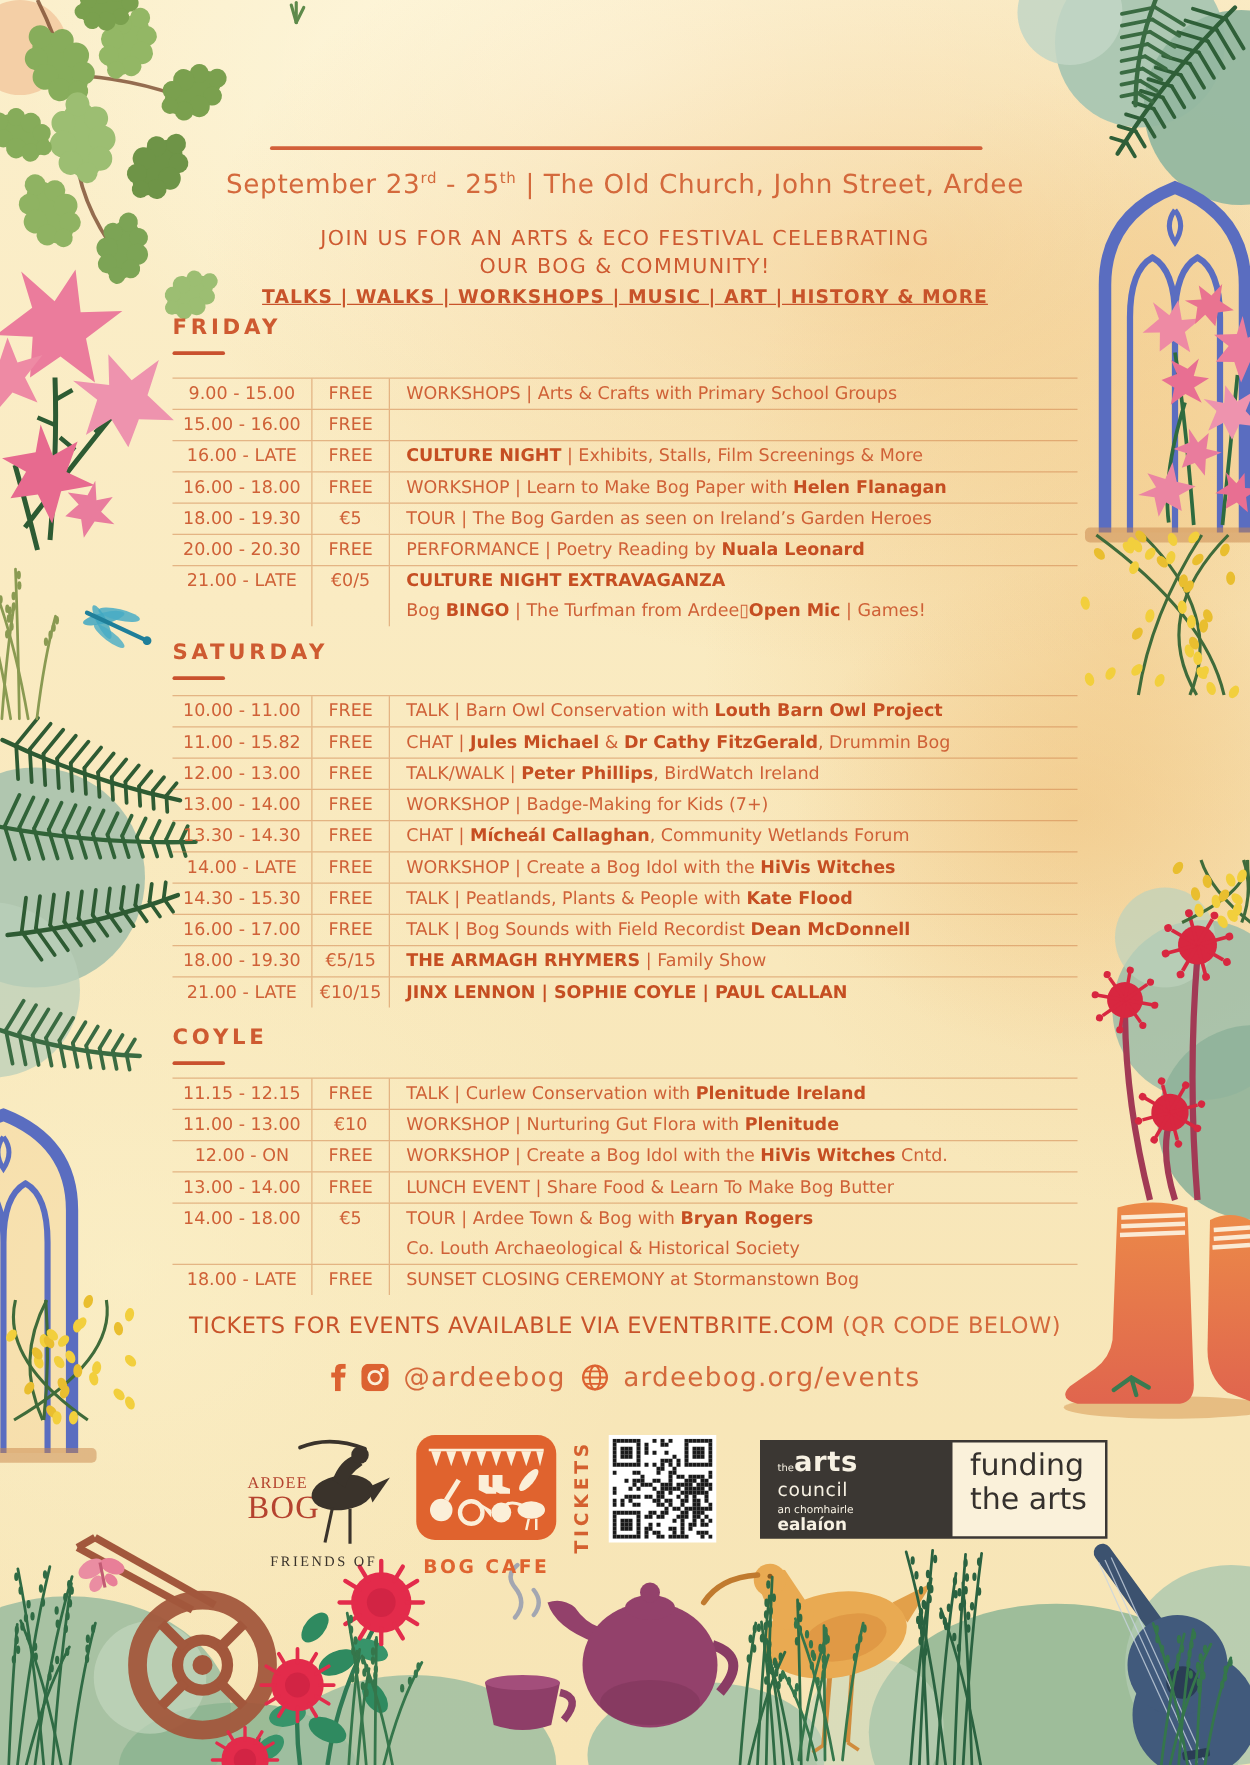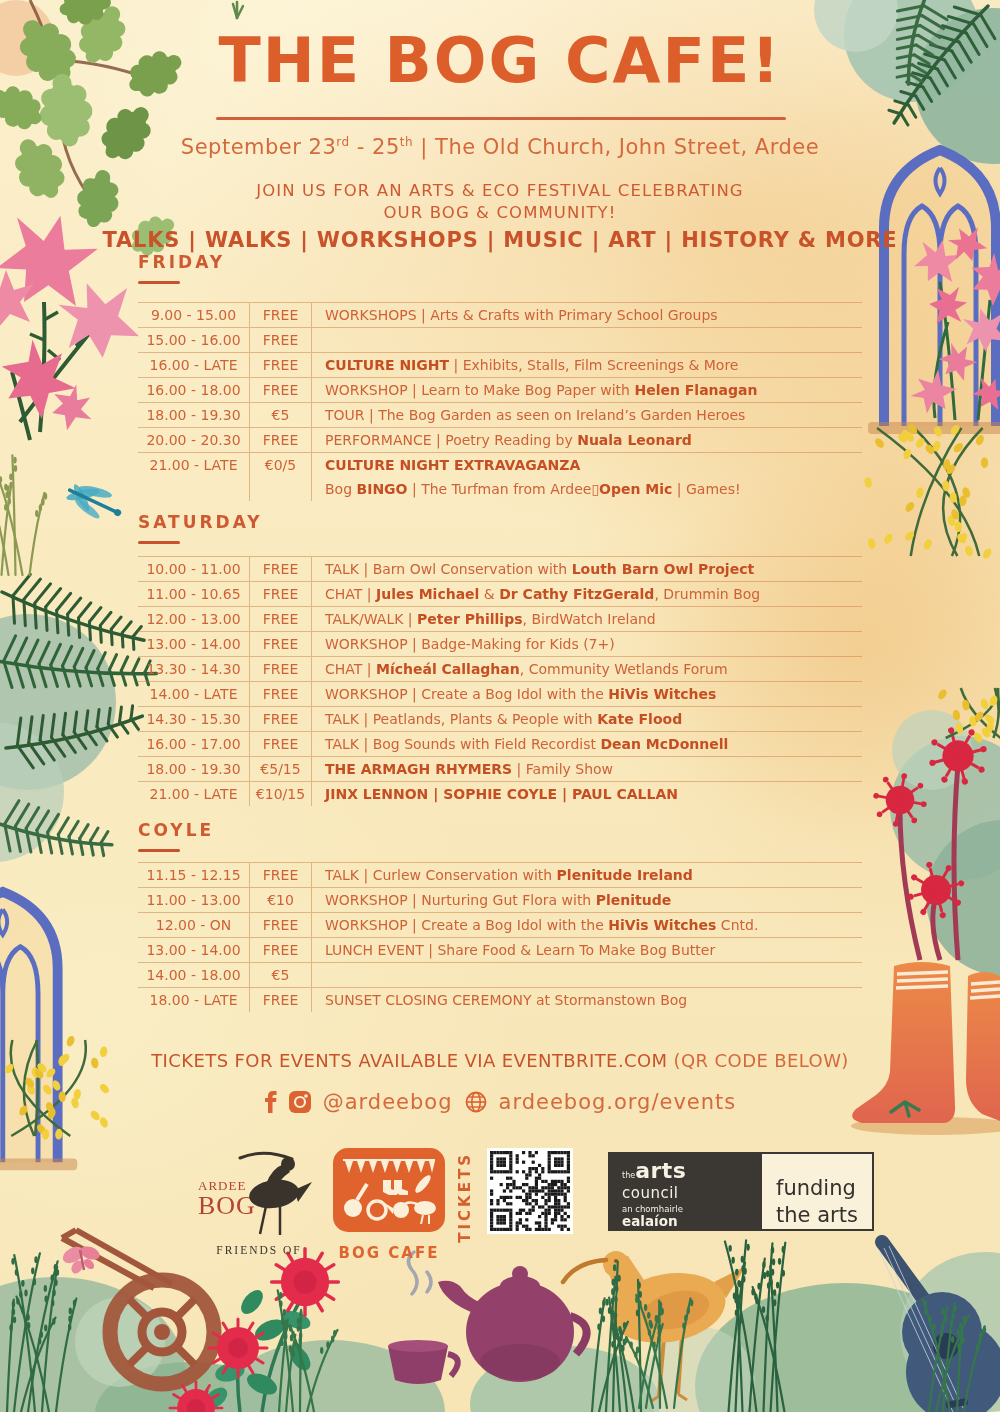--- a/index.html
+++ b/index.html
@@ -16,21 +16,21 @@
   }
   .deco{position:absolute;left:0;top:0;z-index:1;pointer-events:none;}
   .content{position:absolute;inset:0;z-index:2;}
   .title{position:absolute;top:24px;left:0;width:100%;text-align:center;
     font-size:62px;font-weight:bold;color:#DC5E2B;letter-spacing:2px;}
   .title-underline{position:absolute;top:117px;left:216px;width:570px;height:3px;background:#D2603A;border-radius:2px;}
   .dateline{position:absolute;top:135px;width:100%;text-align:center;font-size:21px;color:#D4693C;letter-spacing:.5px;}
   .dateline sup{font-size:12px;}
   .intro{position:absolute;top:180px;width:100%;text-align:center;color:#CE5A31;}
   .intro .l12{font-size:16.5px;letter-spacing:1.1px;line-height:22px;}
-  .intro .l3{font-size:21px;font-weight:bold;letter-spacing:.8px;margin-top:4px;color:#C8532A;}
+  .intro .l3{font-size:15px;font-weight:bold;letter-spacing:.8px;margin-top:4px;color:#C8532A;text-decoration:underline;}
   .day-head{position:absolute;left:138px;color:#CE5A31;font-size:17px;font-weight:bold;letter-spacing:3px;}
   .day-head::after{content:"";display:block;width:42px;height:3px;background:#C9512E;margin-top:9px;border-radius:2px;}
   .stable{position:absolute;left:138px;width:724px;border-top:1.5px solid rgba(205,125,70,.5);}
   .srow{display:grid;grid-template-columns:112px 62px 1fr;border-bottom:1.5px solid rgba(205,125,70,.5);}
   .srow:last-child{border-bottom:none;}
   .cell{color:#CF6137;font-size:14px;line-height:15px;padding:4.5px 2px;}
   .time{text-align:center;border-right:1.5px solid rgba(205,125,70,.5);}
   .price{text-align:center;border-right:1.5px solid rgba(205,125,70,.5);}
   .desc{padding-left:13px;padding-right:0;}
   .desc .ln{white-space:nowrap;line-height:15px;padding:0;}
@@ -51,21 +51,21 @@
     font-size:15px;letter-spacing:3px;}
   .qr{position:absolute;left:487px;top:1148px;width:86px;height:86px;background:#fff;padding:3px;box-sizing:border-box;}
   .ac{position:absolute;left:608px;top:1152px;display:flex;height:79px;}
   .acl{background:#3B3733;color:#F7F1E3;width:152px;box-sizing:border-box;padding:9px 12px 6px 14px;}
   .acl .a1{font-size:22px;font-weight:bold;line-height:20px;letter-spacing:.5px;}
   .acl .a1 .tiny{font-size:8px;font-weight:normal;letter-spacing:0;}
   .acl .a2{font-size:15px;line-height:15px;letter-spacing:.5px;}
   .acl .a3{font-size:8.5px;line-height:10px;margin-top:3px;}
   .acl .a4{font-size:13.5px;font-weight:bold;line-height:14px;}
   .acr{background:#FAF1DA;border:2px solid #3B3733;color:#35312D;box-sizing:border-box;
-    padding:21px 14px;font-size:21px;line-height:27px;}
+    padding:5px 14px;font-size:24px;line-height:27px;}
 </style>
 </head>
 <body>
 
 <div class="poster">
 
   <svg class="deco" id="deco" width="1000" height="1412" viewBox="0 0 1000 1412">
     <defs>
       <linearGradient id="bootg" x1="0" y1="0" x2="0" y2="1">
         <stop offset="0" stop-color="#EC8A48"></stop>
@@ -818,21 +818,20 @@
           <ellipse cx="683.8933486156166" cy="1325.862034469843" rx="1.7" ry="3.4" stroke="none"></ellipse>
           <ellipse cx="685.8574166630507" cy="1318.195824353695" rx="1.7" ry="3.4" stroke="none"></ellipse>
           <ellipse cx="688.3313918840587" cy="1310.5296142375469" rx="1.7" ry="3.4" stroke="none"></ellipse>
           <ellipse cx="691.6817140979767" cy="1302.8634041213988" rx="1.7" ry="3.4" stroke="none"></ellipse>
         </g>
       </g>
   </svg>
 
   <div class="content">
 
-    <div class="title">THE BOG CAFE!</div>
     <div class="title-underline"></div>
 
     <div class="dateline">
       <span>September 23</span><sup>rd</sup><span> - 25</span><sup>th</sup><span> | The Old Church, John Street, Ardee</span>
     </div>
 
     <div class="intro">
       <div class="l12">JOIN US FOR AN ARTS &amp; ECO FESTIVAL CELEBRATING</div>
       <div class="l12">OUR BOG &amp; COMMUNITY!</div>
       <div class="l3">TALKS | WALKS | WORKSHOPS | MUSIC | ART | HISTORY &amp; MORE</div>
@@ -892,21 +891,21 @@
         <div class="day-head" style="top: 512px;">SATURDAY</div>
         <div class="stable" style="top: 556px;">
           <div class="srow">
             <div class="cell time">10.00 - 11.00</div>
             <div class="cell price">FREE</div>
             <div class="cell desc">
               <div class="ln"><span>TALK | Barn Owl Conservation with </span><span class="b">Louth Barn Owl Project</span></div>
             </div>
           </div>
           <div class="srow">
-            <div class="cell time">11.00 - 10.65</div>
+            <div class="cell time">11.00 - 15.82</div>
             <div class="cell price">FREE</div>
             <div class="cell desc">
               <div class="ln"><span>CHAT | </span><span class="b">Jules Michael</span><span> &amp; </span><span class="b">Dr Cathy FitzGerald</span><span>, Drummin Bog</span></div>
             </div>
           </div>
           <div class="srow">
             <div class="cell time">12.00 - 13.00</div>
             <div class="cell price">FREE</div>
             <div class="cell desc">
               <div class="ln"><span>TALK/WALK | </span><span class="b">Peter Phillips</span><span>, BirdWatch Ireland</span></div>
@@ -988,20 +987,24 @@
           <div class="srow">
             <div class="cell time">13.00 - 14.00</div>
             <div class="cell price">FREE</div>
             <div class="cell desc">
               <div class="ln"><span>LUNCH EVENT | Share Food &amp; Learn To Make Bog Butter</span></div>
             </div>
           </div>
           <div class="srow">
             <div class="cell time">14.00 - 18.00</div>
             <div class="cell price">€5</div>
+            <div class="cell desc">
+              <div class="ln"><span>TOUR | Ardee Town &amp; Bog with </span><span class="b">Bryan Rogers</span></div>
+              <div class="ln"><span>Co. Louth Archaeological &amp; Historical Society</span></div>
+            </div>
           </div>
           <div class="srow">
             <div class="cell time">18.00 - LATE</div>
             <div class="cell price">FREE</div>
             <div class="cell desc">
               <div class="ln"><span>SUNSET CLOSING CEREMONY at Stormanstown Bog</span></div>
             </div>
           </div>
         </div>
       </div>

